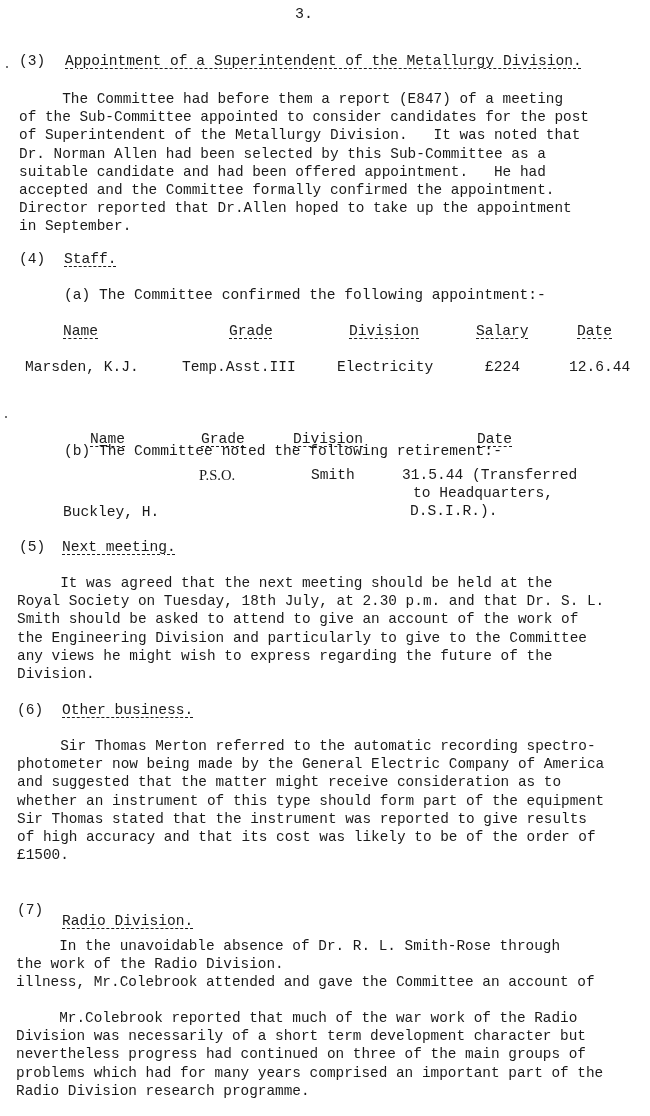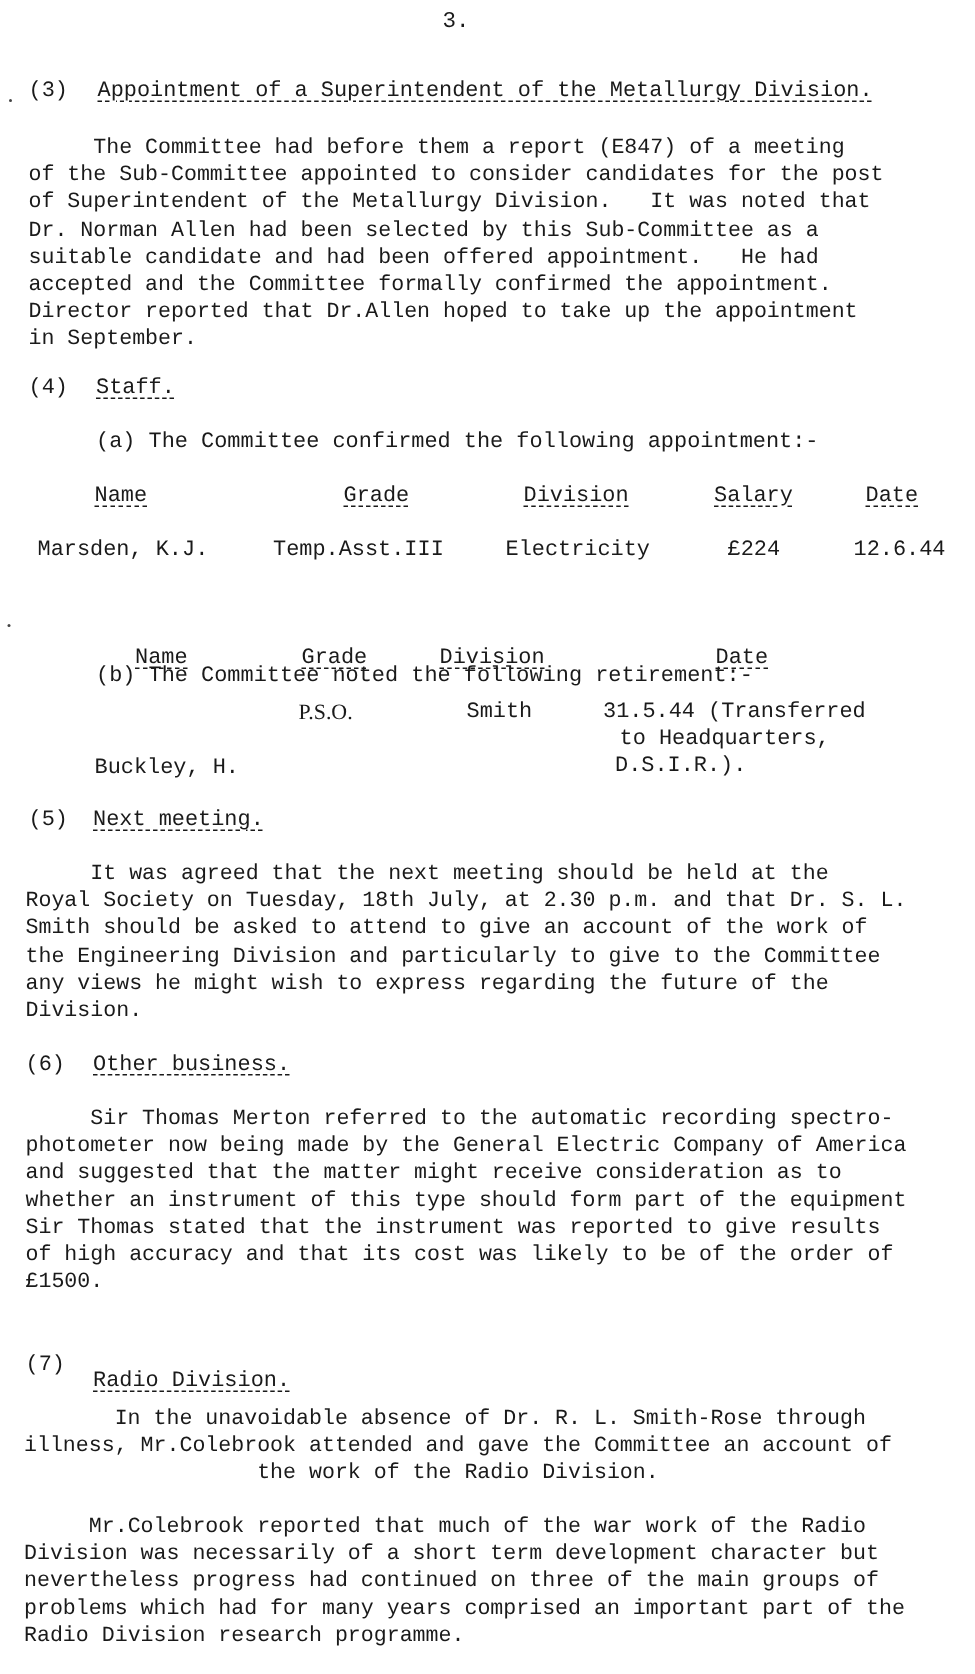--- a/index.html
+++ b/index.html
@@ -90,24 +90,24 @@
     <div>photometer now being made by the General Electric Company of America</div>
     <div>and suggested that the matter might receive consideration as to</div>
     <div>whether an instrument of this type should form part of the equipment</div>
     <div>Sir Thomas stated that the instrument was reported to give results</div>
     <div>of high accuracy and that its cost was likely to be of the order of</div>
     <div>£1500.</div>
   </div>
 
   <div class="abs" style="left:17px; top:901px;">(7)</div>
   <div class="abs u" style="left:62px; top:870px;margin-top:42px;">Radio Division.</div>
-  <div class="para" style="left:16px; top:937px; font-size:14.4px;text-align:center;">
+  <div class="para" style="left:16px; top:937px; font-size:14.4px;">
     <div>     In the unavoidable absence of Dr. R. L. Smith-Rose through</div>
+    <div>the work of the Radio Division.</div>
     <div>illness, Mr.Colebrook attended and gave the Committee an account of</div>
-    <div>the work of the Radio Division.</div>
   </div>
   <div class="para" style="left:16px; top:1009px; font-size:14.4px;">
     <div>     Mr.Colebrook reported that much of the war work of the Radio</div>
     <div>Division was necessarily of a short term development character but</div>
     <div>nevertheless progress had continued on three of the main groups of</div>
     <div>problems which had for many years comprised an important part of the</div>
     <div>Radio Division research programme.</div>
   </div>
 
 </div>

